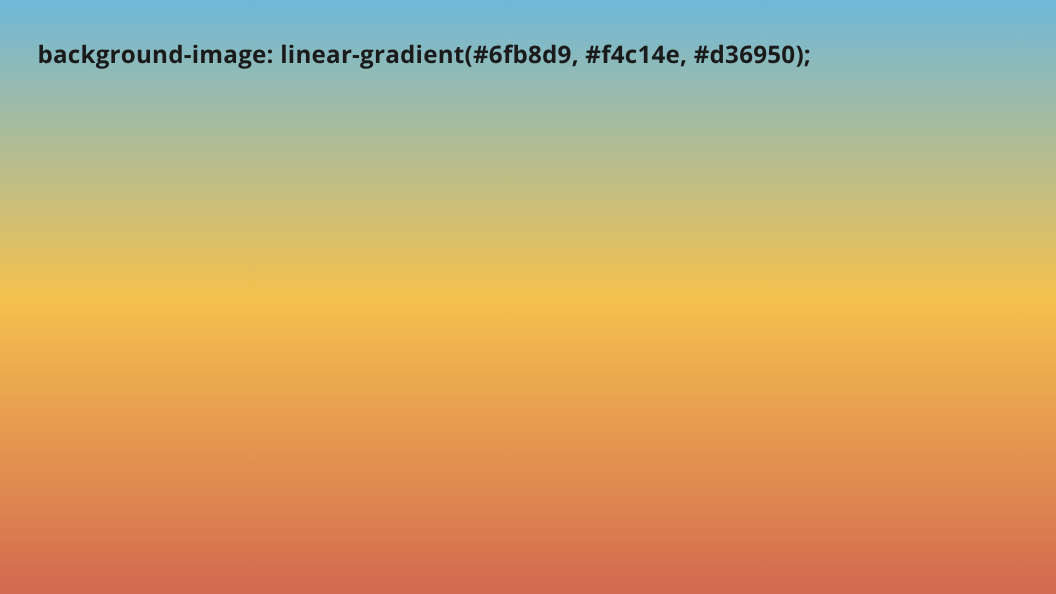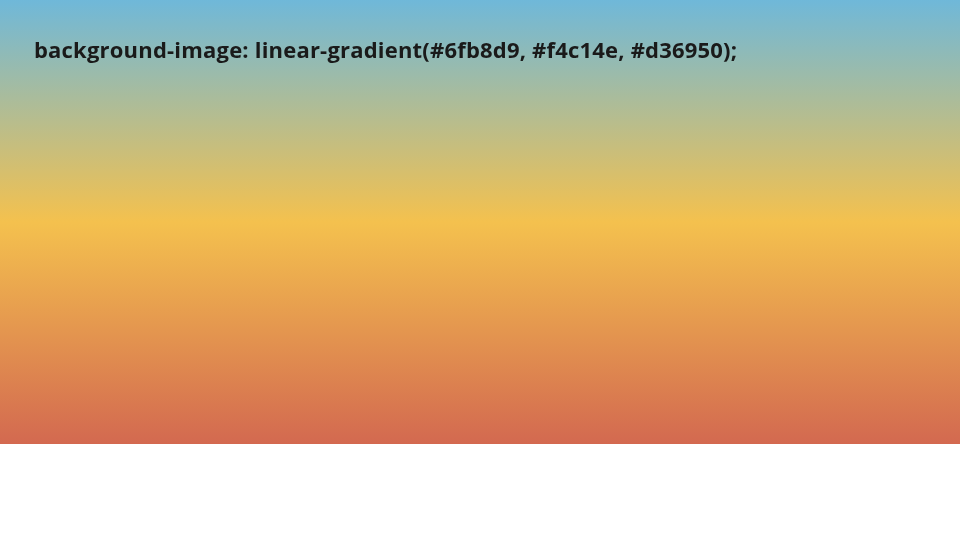--- a/index.html
+++ b/index.html
@@ -7,21 +7,21 @@
       padding: 0;
       box-sizing: border-box;
     }
     html, body {
       width: 960px;
       height: 540px;
       overflow: hidden;
     }
     .slide {
       width: 960px;
-      height: 444px;
+      height: 540px;
       background-image: linear-gradient(#6fb8d9, #f4c14e, #d36950);
       position: relative;
     }
     .code-text {
       position: absolute;
       top: 34px;
       left: 34px;
       font-family: "Open Sans", "Segoe UI", Arial, sans-serif;
       font-weight: 700;
       font-size: 22px;

